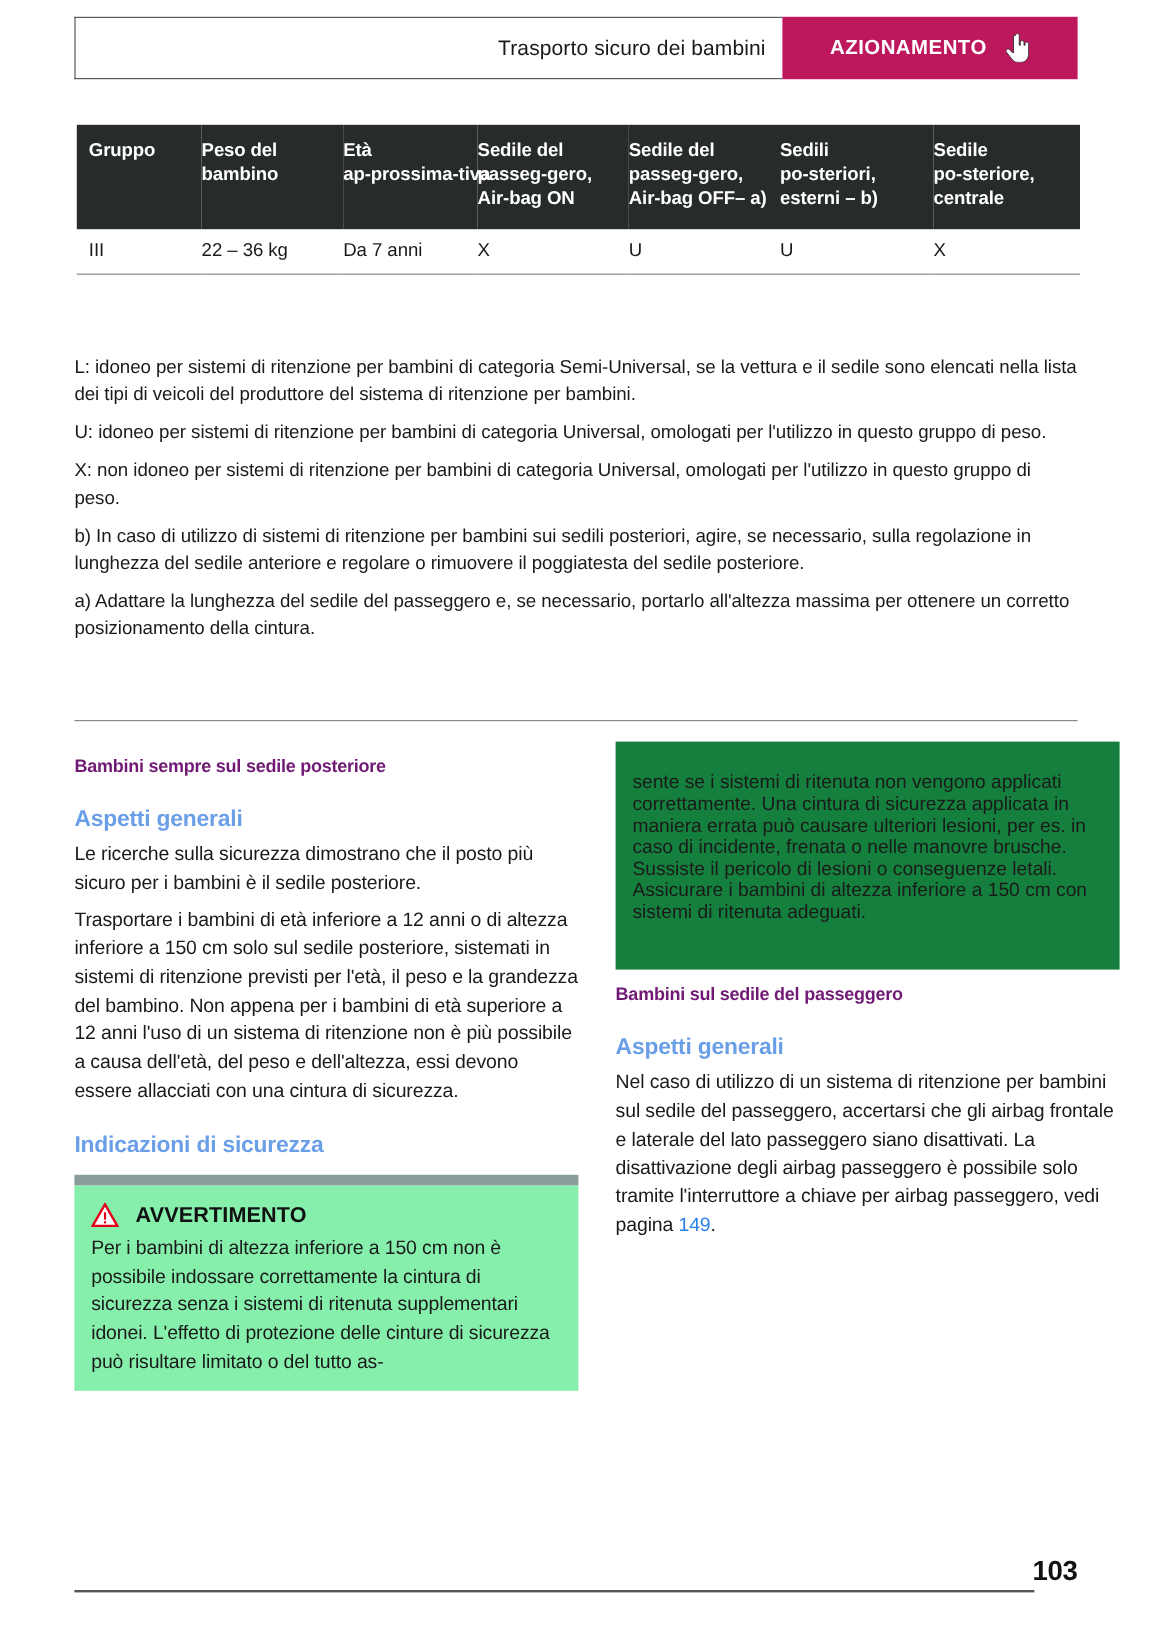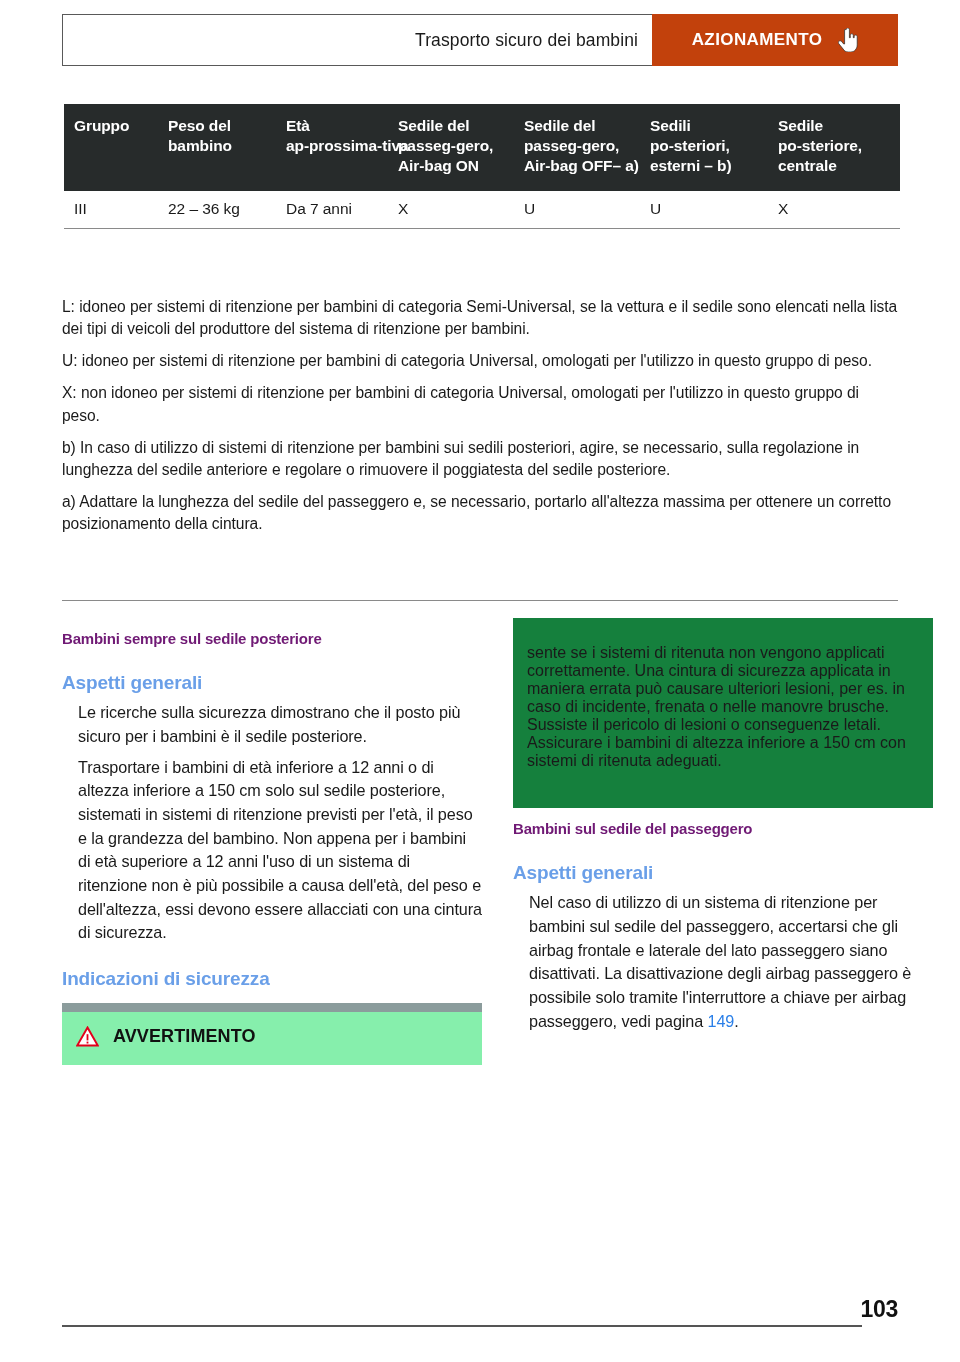--- a/index.html
+++ b/index.html
@@ -37,21 +37,21 @@
     box-sizing: border-box;
     background: #ffffff;
   }
   .header-crumb-text {
     font-size: 17.5px;
     color: #1a1a1a;
     letter-spacing: 0.1px;
   }
   .header-tab {
     flex: 0 0 246px;
-    background: #c2410c;
+    background: #be185d;
     display: flex;
     align-items: center;
     justify-content: center;
     gap: 16px;
     box-sizing: border-box;
   }
   .header-tab-text {
     color: #ffffff;
     font-size: 17px;
     font-weight: bold;
@@ -161,21 +161,21 @@
   }
   h2.sub {
     margin: 22px 0 2px 0;
     font-size: 19px;
     line-height: 1.25;
     font-weight: bold;
     color: #6a9fe8;
     letter-spacing: -0.15px;
   }
   .col-left p.body, .col-right p.body {
-    margin: 7px 0 0 16px;
+    margin: 7px 0 0 0;
     font-size: 16.2px;
     line-height: 1.46;
     color: #1a1a1a;
     letter-spacing: -0.1px;
   }
   .pageref { color: #2a7fe8; }
 
   
   .warnbar {
     height: 9px;
@@ -325,20 +325,21 @@
         <div class="warnhead">
           <span>
             <svg class="warn-triangle" viewBox="0 0 23 21" aria-hidden="true">
               <path d="M11.5 1.6 L21.8 19.6 L1.2 19.6 Z" fill="#ffffff" stroke="#e3001b" stroke-width="2"></path>
               <rect x="10.6" y="8.2" width="1.8" height="6.2" fill="#e3001b"></rect>
               <rect x="10.6" y="15.6" width="1.8" height="1.9" fill="#e3001b"></rect>
             </svg>
           </span>
           <span class="warntitle">AVVERTIMENTO</span>
         </div>
+        <p>Per i bambini di altezza inferiore a 150 cm non è possibile indossare correttamente la cintura di sicurezza senza i sistemi di ritenuta supplementari idonei. L'effetto di protezione delle cinture di sicurezza può risultare limitato o del tutto as-</p>
       </div>
     </div>
   </div>
 
   <div class="col-right">
     <div class="warn-cont">
       <p>sente se i sistemi di ritenuta non vengono applicati correttamente. Una cintura di sicurezza applicata in maniera errata può causare ulteriori lesioni, per es. in caso di incidente, frenata o nelle manovre brusche. Sussiste il pericolo di lesioni o conseguenze letali. Assicurare i bambini di altezza inferiore a 150 cm con sistemi di ritenuta adeguati.</p>
     </div>
     <h1 class="sec">Bambini sul sedile del passeggero</h1>
     <h2 class="sub">Aspetti generali</h2>

